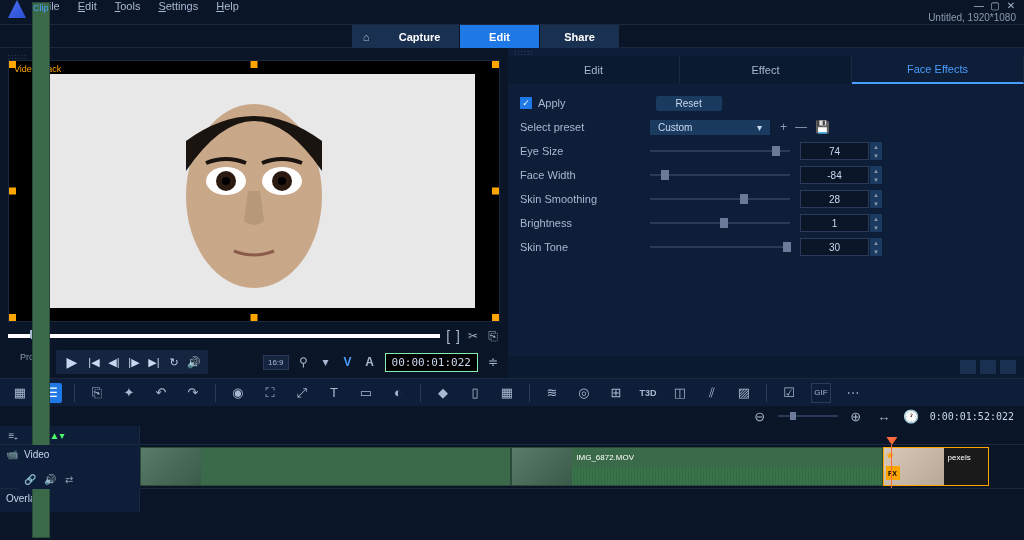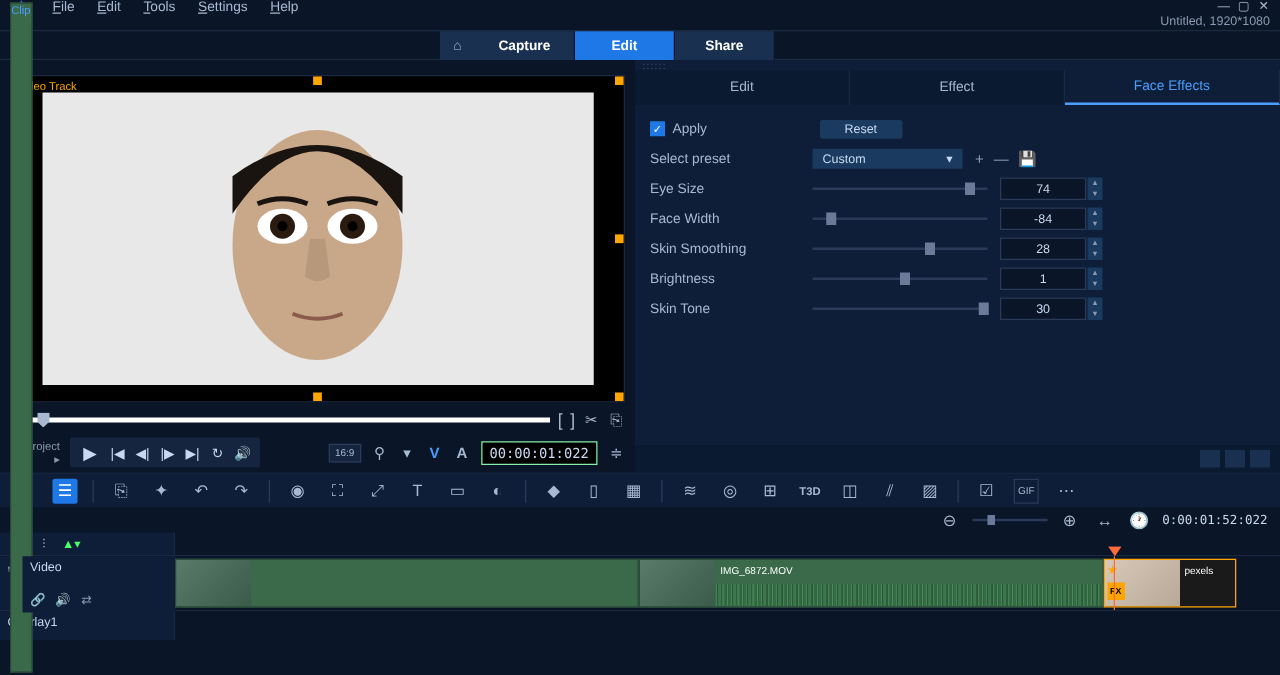--- a/index.html
+++ b/index.html
@@ -41,21 +41,21 @@
   .preview-label { position:absolute; top:2px; left:2px; font-size:9px; color:#ffa500; background:rgba(0,0,0,0.5); padding:1px 3px;}
 
   .scrub-row { height:20px; display:flex; align-items:center; gap:6px; margin-top:4px;}
   .scrub-bar { flex:1; height:4px; background:#fff; position:relative;}
   .scrub-marker { position:absolute; left:5%; top:-4px; width:10px; height:12px; background:#a8b8d0; clip-path:polygon(0 0,100% 0,100% 60%,50% 100%,0 60%);}
   .bracket { color:#a8b8d0; font-size:14px; cursor:pointer;}
   .mini-icon { width:14px; height:14px; color:#a8b8d0; cursor:pointer; display:flex;align-items:center;justify-content:center; font-size:12px;}
 
   .playback-row { height:24px; display:flex; align-items:center; gap:8px; margin-top:4px;}
   .proj-label { font-size:9px; color:#8a9ab0; text-align:right; width:40px;}
-  .proj-label .clip { color:#4a9eff; }
+  .proj-label .clip { color:#4a9eff;margin-left:24px; }
   .play-btns { display:flex; gap:4px; align-items:center; background:#152540; padding:2px 6px; border-radius:2px;}
   .play-btn { width:16px; height:16px; display:flex;align-items:center;justify-content:center; cursor:pointer; color:#c8d8f0; font-size:11px;}
   .play-btn.play { width:20px; height:20px; font-size:14px;}
   .ar-badge { background:#152540; font-size:8px; padding:2px 4px; border:1px solid #2a3a58;}
   .tc-display { background:#000; border:1px solid #86efac; font-family:monospace; font-size:11px; color:#c8d8f0; padding:2px 6px;}
 
   
   .prop-tabs { height:28px; display:flex; background:#0a1a30;}
   .prop-tab { flex:1; display:flex;align-items:center;justify-content:center; cursor:pointer; font-size:11px; color:#a8b8d0; border-right:1px solid #1a2840;}
   .prop-tab.active { color:#4a9eff; background:#0e1e38; border-bottom:2px solid #4a9eff;}

